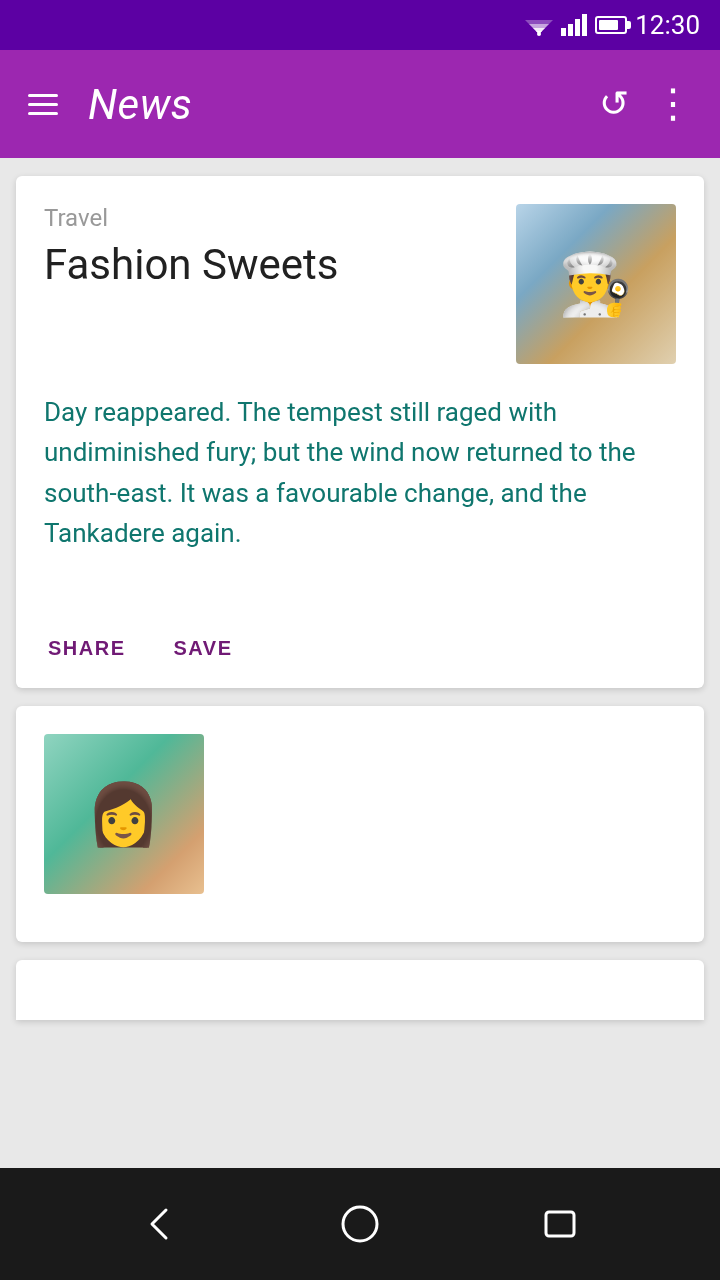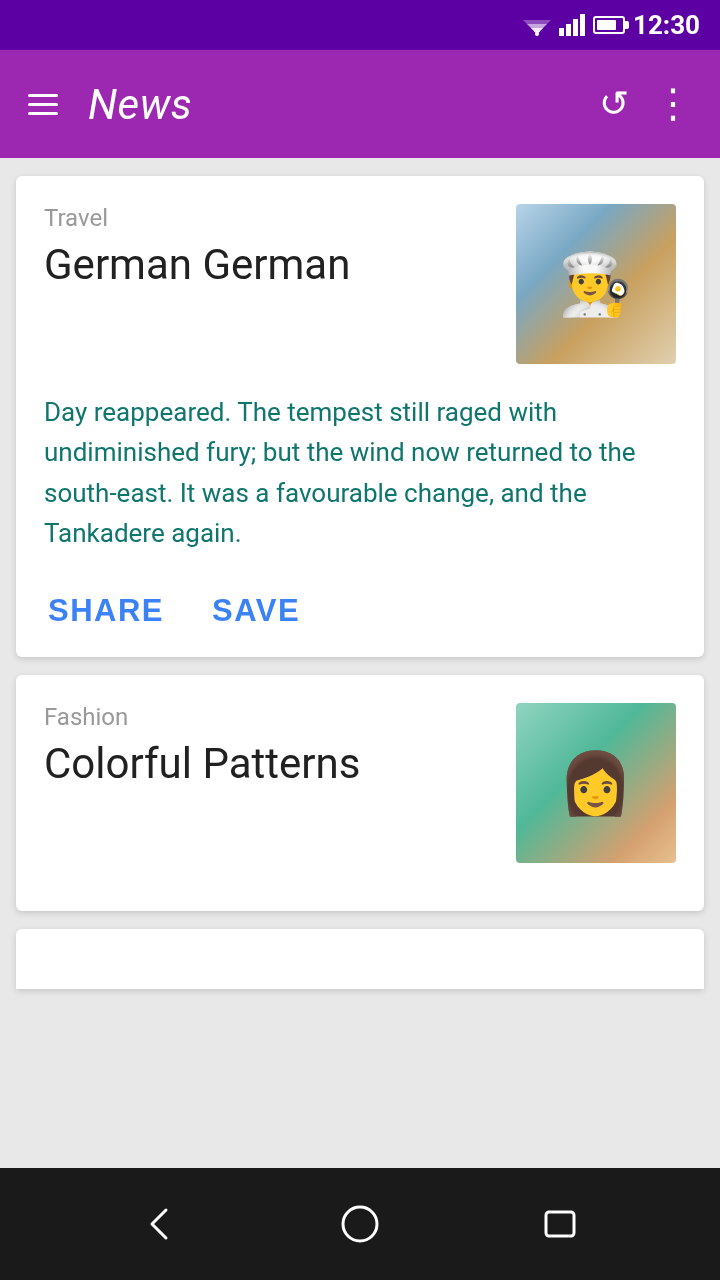--- a/index.html
+++ b/index.html
@@ -21,21 +21,21 @@
       display: flex;
       align-items: center;
       justify-content: flex-end;
       padding: 0 20px;
       gap: 10px;
     }
 
     .status-bar .time {
       color: white;
       font-size: 26px;
-      font-weight: 700;
+      font-weight: 400;
     }
 
     .status-icons {
       display: flex;
       align-items: center;
       gap: 8px;
     }
 
     
     .battery-icon {
@@ -215,26 +215,27 @@
     .card-actions {
       display: flex;
       align-items: center;
       gap: 40px;
       padding-top: 8px;
     }
 
     .card-action-btn {
       background: none;
       border: none;
-      color: #3b82f6;
-      font-size: 31px;
+      color: #701a75;
+      font-size: 20px;
       font-weight: 600;
       cursor: pointer;
       letter-spacing: 1.5px;
       padding: 8px 4px;
+      margin-top: 44px;
     }
 
     
     .bottom-nav {
       background: #1a1a1a;
       height: 112px;
       display: flex;
       align-items: center;
       justify-content: space-around;
       padding: 0 60px;
@@ -306,37 +307,33 @@
     <span class="more-icon">⋮</span>
   </div>
 </div>
 
 <div class="content">
 
   <div class="news-card">
     <div class="card-top">
       <div class="card-text-header">
         <div class="card-category">Travel</div>
-        <div class="card-title">German German</div>
+        <div class="card-title">Fashion Sweets</div>
       </div>
       <div class="card-thumbnail thumb-baker"></div>
     </div>
     <div class="card-body">Day reappeared. The tempest still raged with undiminished fury; but the wind now returned to the south-east. It was a favourable change, and the Tankadere again.</div>
     <div class="card-actions">
       <button class="card-action-btn">SHARE</button>
       <button class="card-action-btn">SAVE</button>
     </div>
   </div>
 
   <div class="news-card">
     <div class="card-top">
-      <div class="card-text-header">
-        <div class="card-category">Fashion</div>
-        <div class="card-title">Colorful Patterns</div>
-      </div>
       <div class="card-thumbnail thumb-woman"></div>
     </div>
   </div>
 
   <div class="news-card-partial"></div>
 
 </div>
 
 <div class="bottom-nav">
   <button class="nav-btn">

